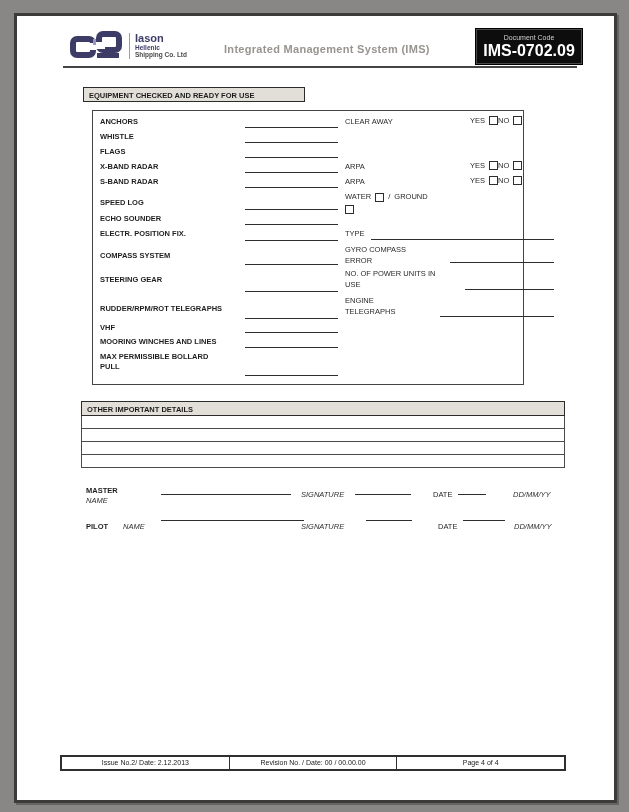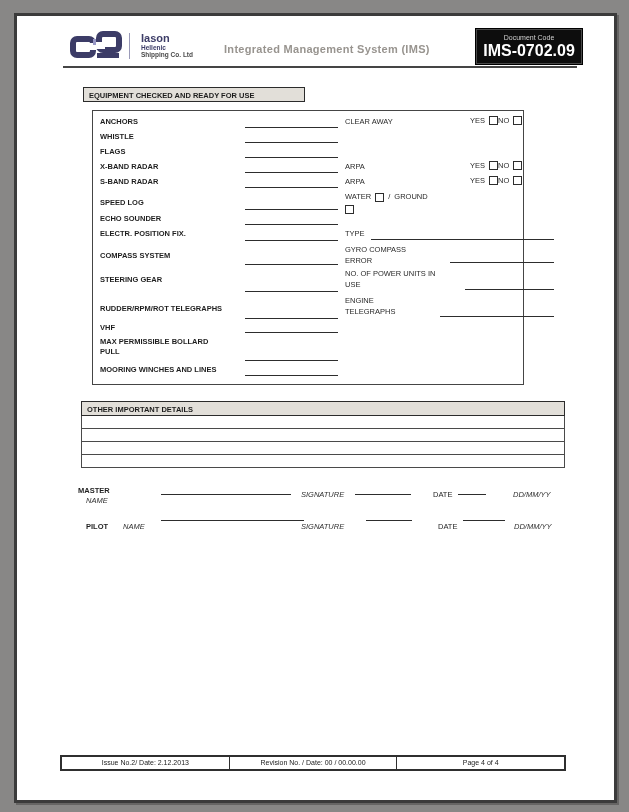--- a/index.html
+++ b/index.html
@@ -3,21 +3,21 @@
 <meta charset="utf-8">
 <style>
   * { margin:0; padding:0; box-sizing:border-box; }
   body { font-family: "Liberation Sans", sans-serif; }
   .canvas { position:relative; width:629px; height:812px; background:#888786; overflow:hidden; }
   .page { position:absolute; left:14px; top:13px; width:603px; height:790px;
           background:#ffffff; border:3px solid #3b3b3b; box-shadow:2px 2px 0 rgba(0,0,0,.25); }
 
   
   .logo-wrap { position:absolute; left:52px; top:14px; display:flex; align-items:center; gap:6px; }
-  .logo-text { display:flex; flex-direction:column; line-height:1.05; border-left:1.5px solid #9a9ab8; padding-left:11px; }
+  .logo-text { display:flex; flex-direction:column; line-height:1.05; border-left:1.5px solid #9a9ab8; padding-left:5px; }
   .logo-name { font-size:11px; font-weight:bold; color:#3c3c67; }
   .logo-sub  { font-size:6.5px; font-weight:bold; color:#3c3c67; }
   .logo-sub2 { font-size:6.5px; font-weight:bold; color:#4a4a4a; }
   .doc-title { position:absolute; left:207px; top:27px; width:240px; 
                font-size:11px; font-weight:bold; color:#98948f; letter-spacing:.3px; }
   .code-box { position:absolute; left:458px; top:12px; width:108px; height:37px; background:#0d0d0d;
               border:1px solid #000; box-shadow:inset 0 0 0 1px #4a4a4a; text-align:center;
               display:flex; flex-direction:column; justify-content:center; gap:1px; }
   .code-label { font-size:7px; color:#cfcfcf; }
   .code-value { font-size:16px; font-weight:bold; color:#ffffff; }
@@ -211,42 +211,42 @@
           <span>TELEGRAPHS</span>
         </span>
         <span class="fld ul-tele"></span>
       </div>
 
       <div class="eq-row h14">
         <span class="lbl">VHF</span>
         <span class="fld ul-left"></span>
       </div>
 
+      <div class="eq-row h15">
+        <span class="lbl">MOORING WINCHES AND LINES</span>
+        <span class="fld ul-left"></span>
+      </div>
+
       <div class="eq-row h28">
         <span class="lbl narrow">MAX PERMISSIBLE BOLLARD PULL</span>
         <span class="fld ul-left"></span>
       </div>
 
-      <div class="eq-row h15">
-        <span class="lbl">MOORING WINCHES AND LINES</span>
-        <span class="fld ul-left"></span>
-      </div>
-
     </div>
 
     <div class="details">
       <div class="bar bar-det">OTHER IMPORTANT DETAILS</div>
       <div class="det-row"></div>
       <div class="det-row"></div>
       <div class="det-row"></div>
       <div class="det-row"></div>
     </div>
 
     <div>
-      <span class="sig b" style="left:61px; top:470px;">MASTER</span>
+      <span class="sig b" style="left:69px; top:470px;">MASTER</span>
       <span class="sig i" style="left:69px; top:480px;">NAME</span>
       <span class="fld" style="left:144px; top:478px; width:130px;"></span>
       <span class="sig i" style="left:284px; top:474px;">SIGNATURE</span>
       <span class="fld" style="left:338px; top:478px; width:56px;"></span>
       <span class="sig" style="left:416px; top:474px;">DATE</span>
       <span class="fld" style="left:441px; top:478px; width:28px;"></span>
       <span class="sig i" style="left:496px; top:474px;">DD/MM/YY</span>
     </div>
 
     <div>

